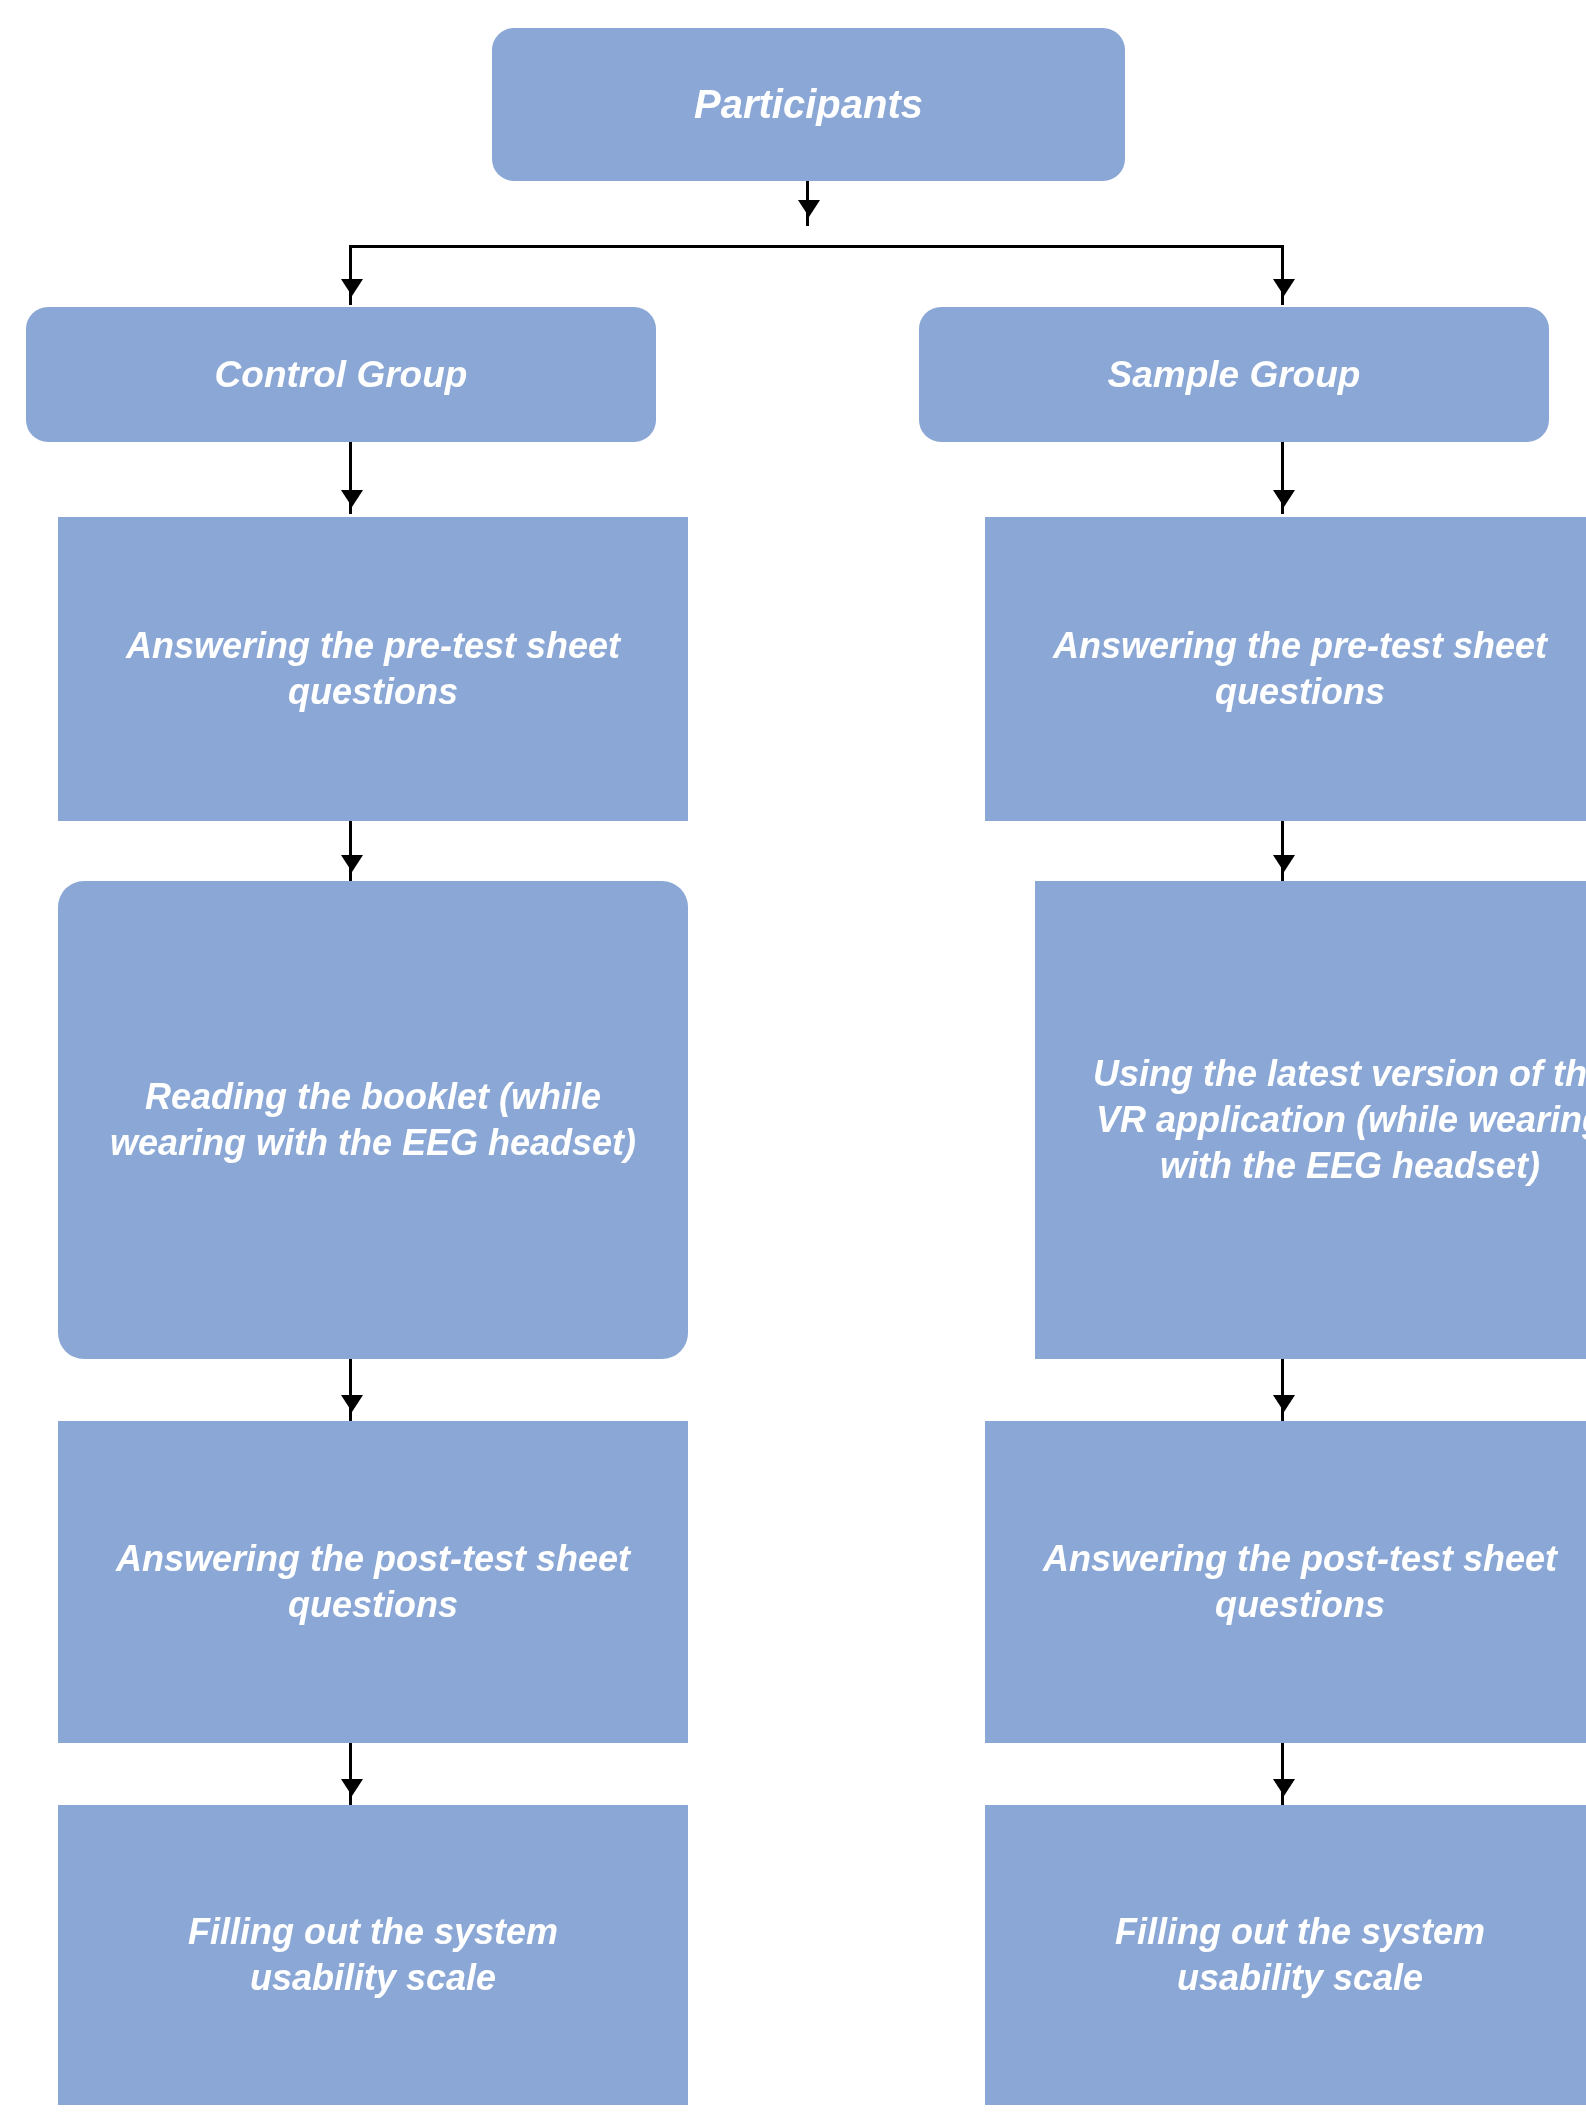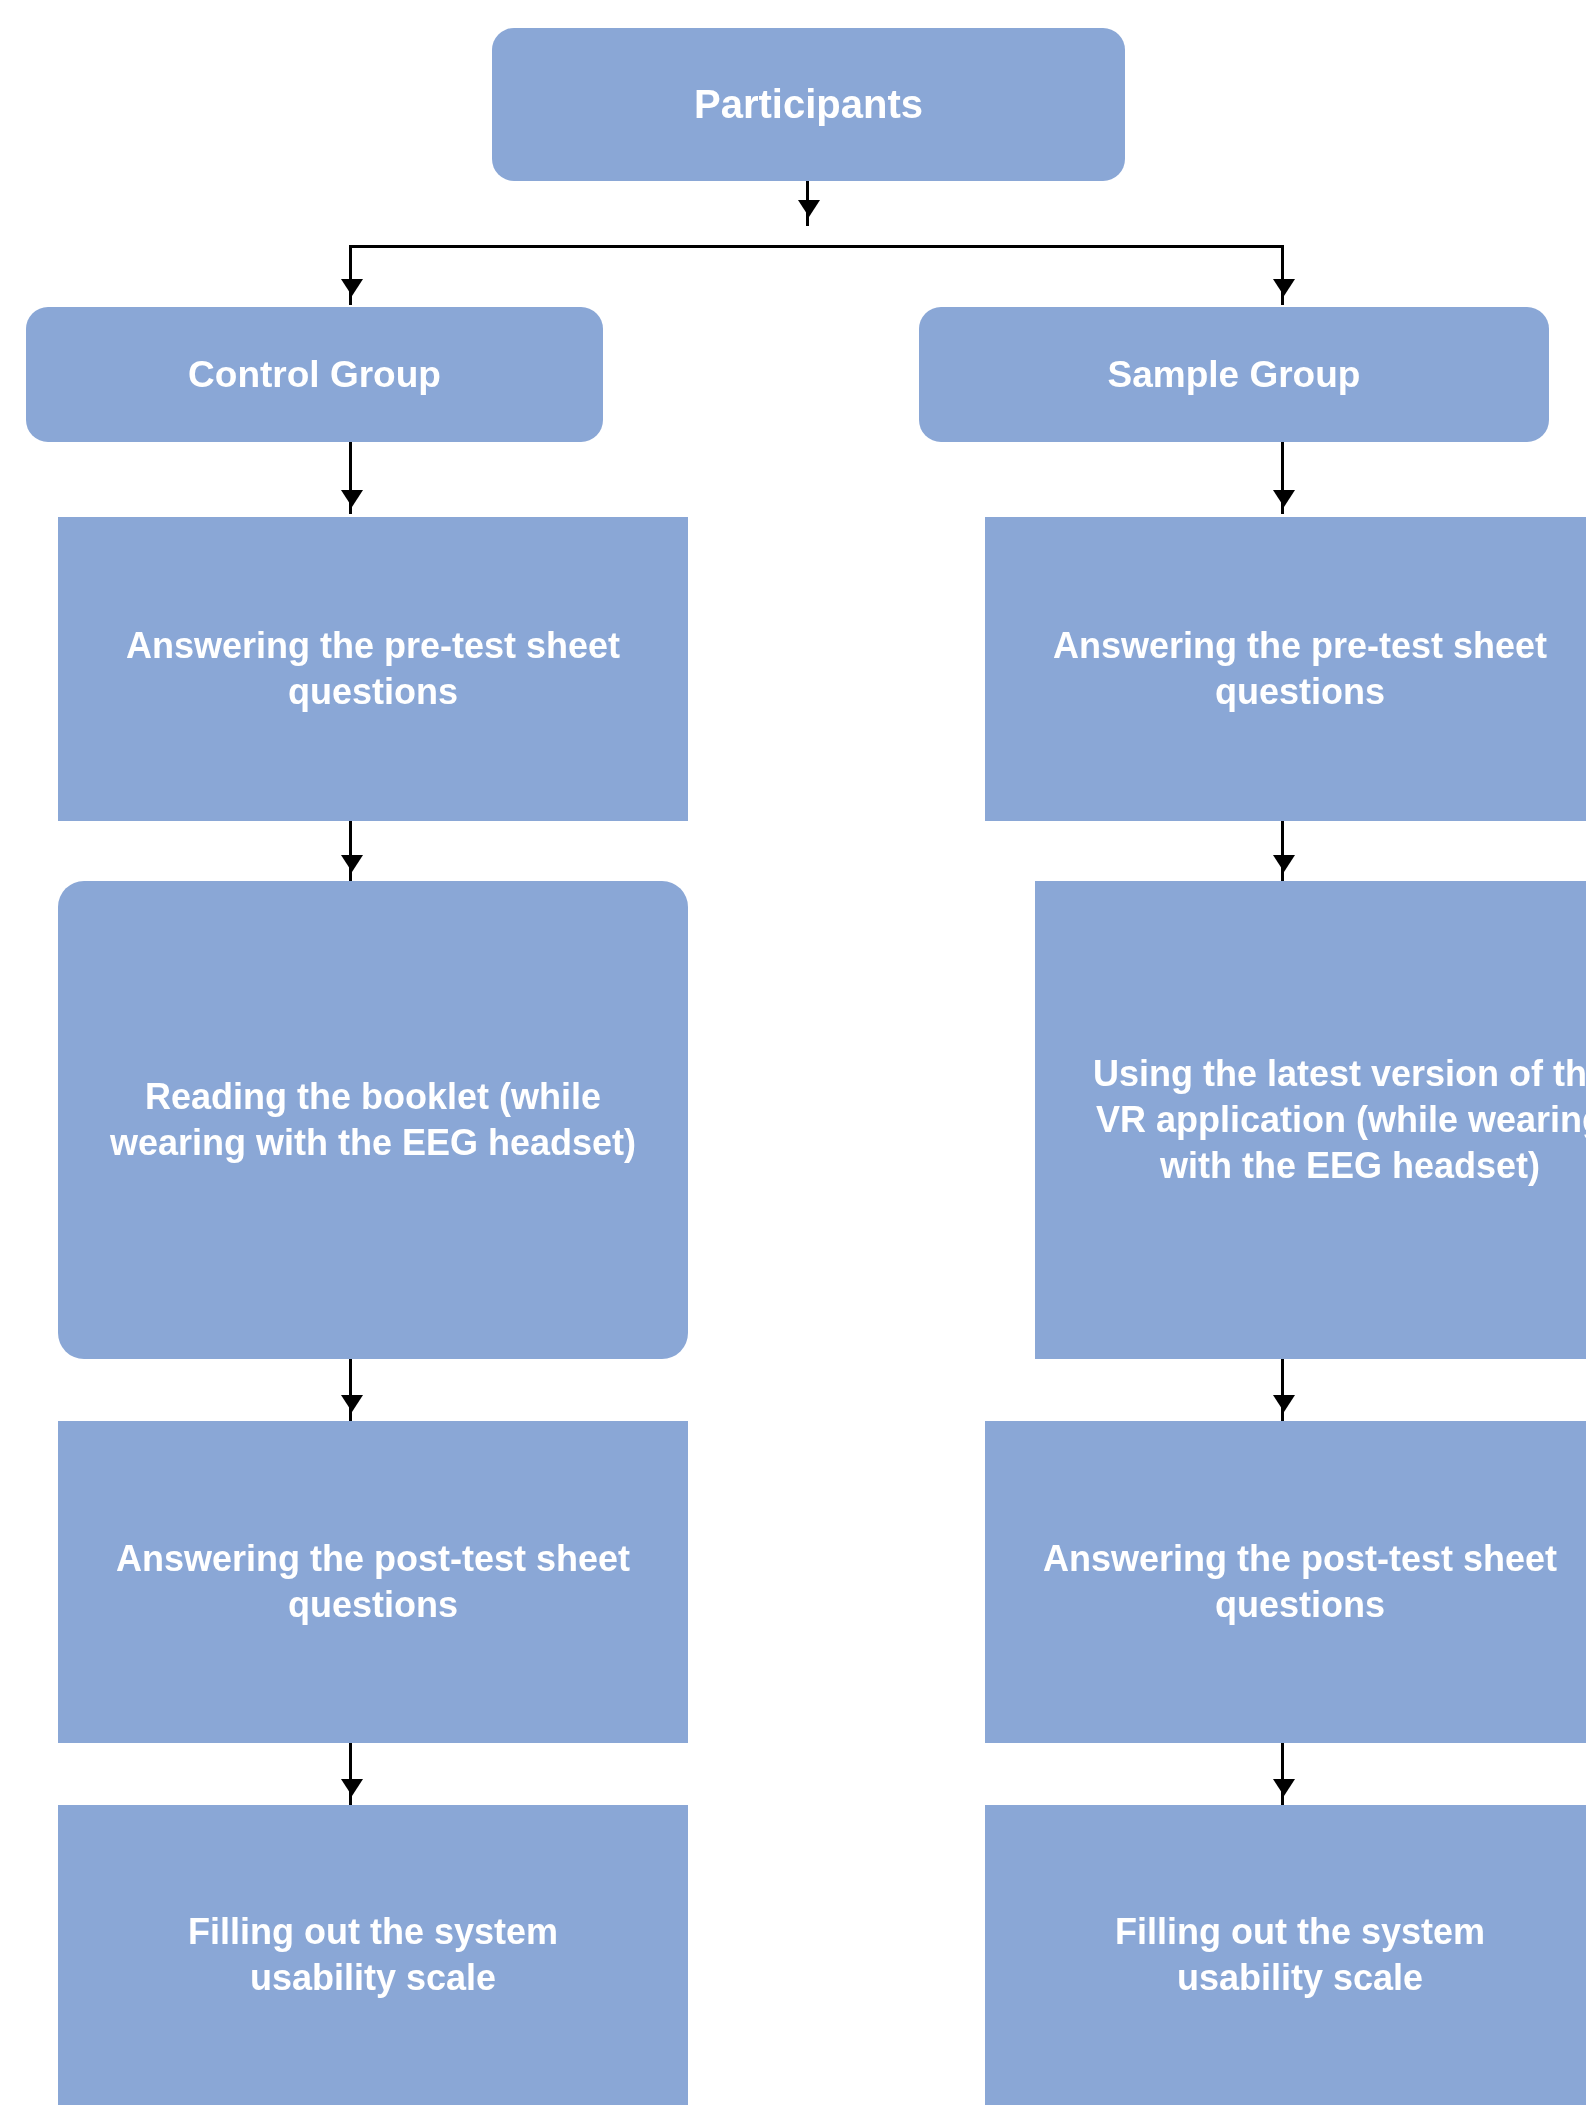--- a/index.html
+++ b/index.html
@@ -26,20 +26,21 @@
     background: #8aa7d6;
     color: #ffffff;
     font-weight: bold;
     display: flex;
     align-items: center;
     justify-content: center;
     text-align: center;
     line-height: 1.28;
     box-sizing: border-box;
     padding: 20px 10px;
+    font-style: italic;
   }
   .node.rounded {
     border-radius: 22px;
   }
 
   .f40 { font-size: 40px; }
   .f37 { font-size: 37px; }
   .f36 { font-size: 36px; margin-left: 32px; }
 
   
@@ -73,21 +74,21 @@
   <div class="arrowhead" style="left:798px; top:200px;"></div>
 
   <div class="hline" style="left:349px; top:245px; width:935px;"></div>
 
   <div class="vline" style="left:349px; top:245px; height:60px;"></div>
   <div class="arrowhead" style="left:341px; top:279px;"></div>
 
   <div class="vline" style="left:1281px; top:245px; height:60px;"></div>
   <div class="arrowhead" style="left:1273px; top:279px;"></div>
 
-  <div class="node rounded f37" style="left:26px; top:307px; width:577px; height:135px;text-align:right;">Control Group</div>
+  <div class="node rounded f37" style="left:26px; top:307px; width:630px; height:135px;text-align:right;">Control Group</div>
 
   <div class="vline" style="left:349px; top:442px; height:72px;"></div>
   <div class="arrowhead" style="left:341px; top:490px;"></div>
 
   <div class="node f36" style="left:26px; top:517px; width:630px; height:304px; padding-left:60px; padding-right:60px;">Answering the pre-test sheet questions</div>
 
   <div class="vline" style="left:349px; top:821px; height:60px;"></div>
   <div class="arrowhead" style="left:341px; top:855px;"></div>
 
   <div class="node f36" style="left:26px; top:881px; width:630px; height:478px; padding-left:48px; padding-right:48px;border-radius:26px;">Reading the booklet (while wearing with the EEG headset)</div>

